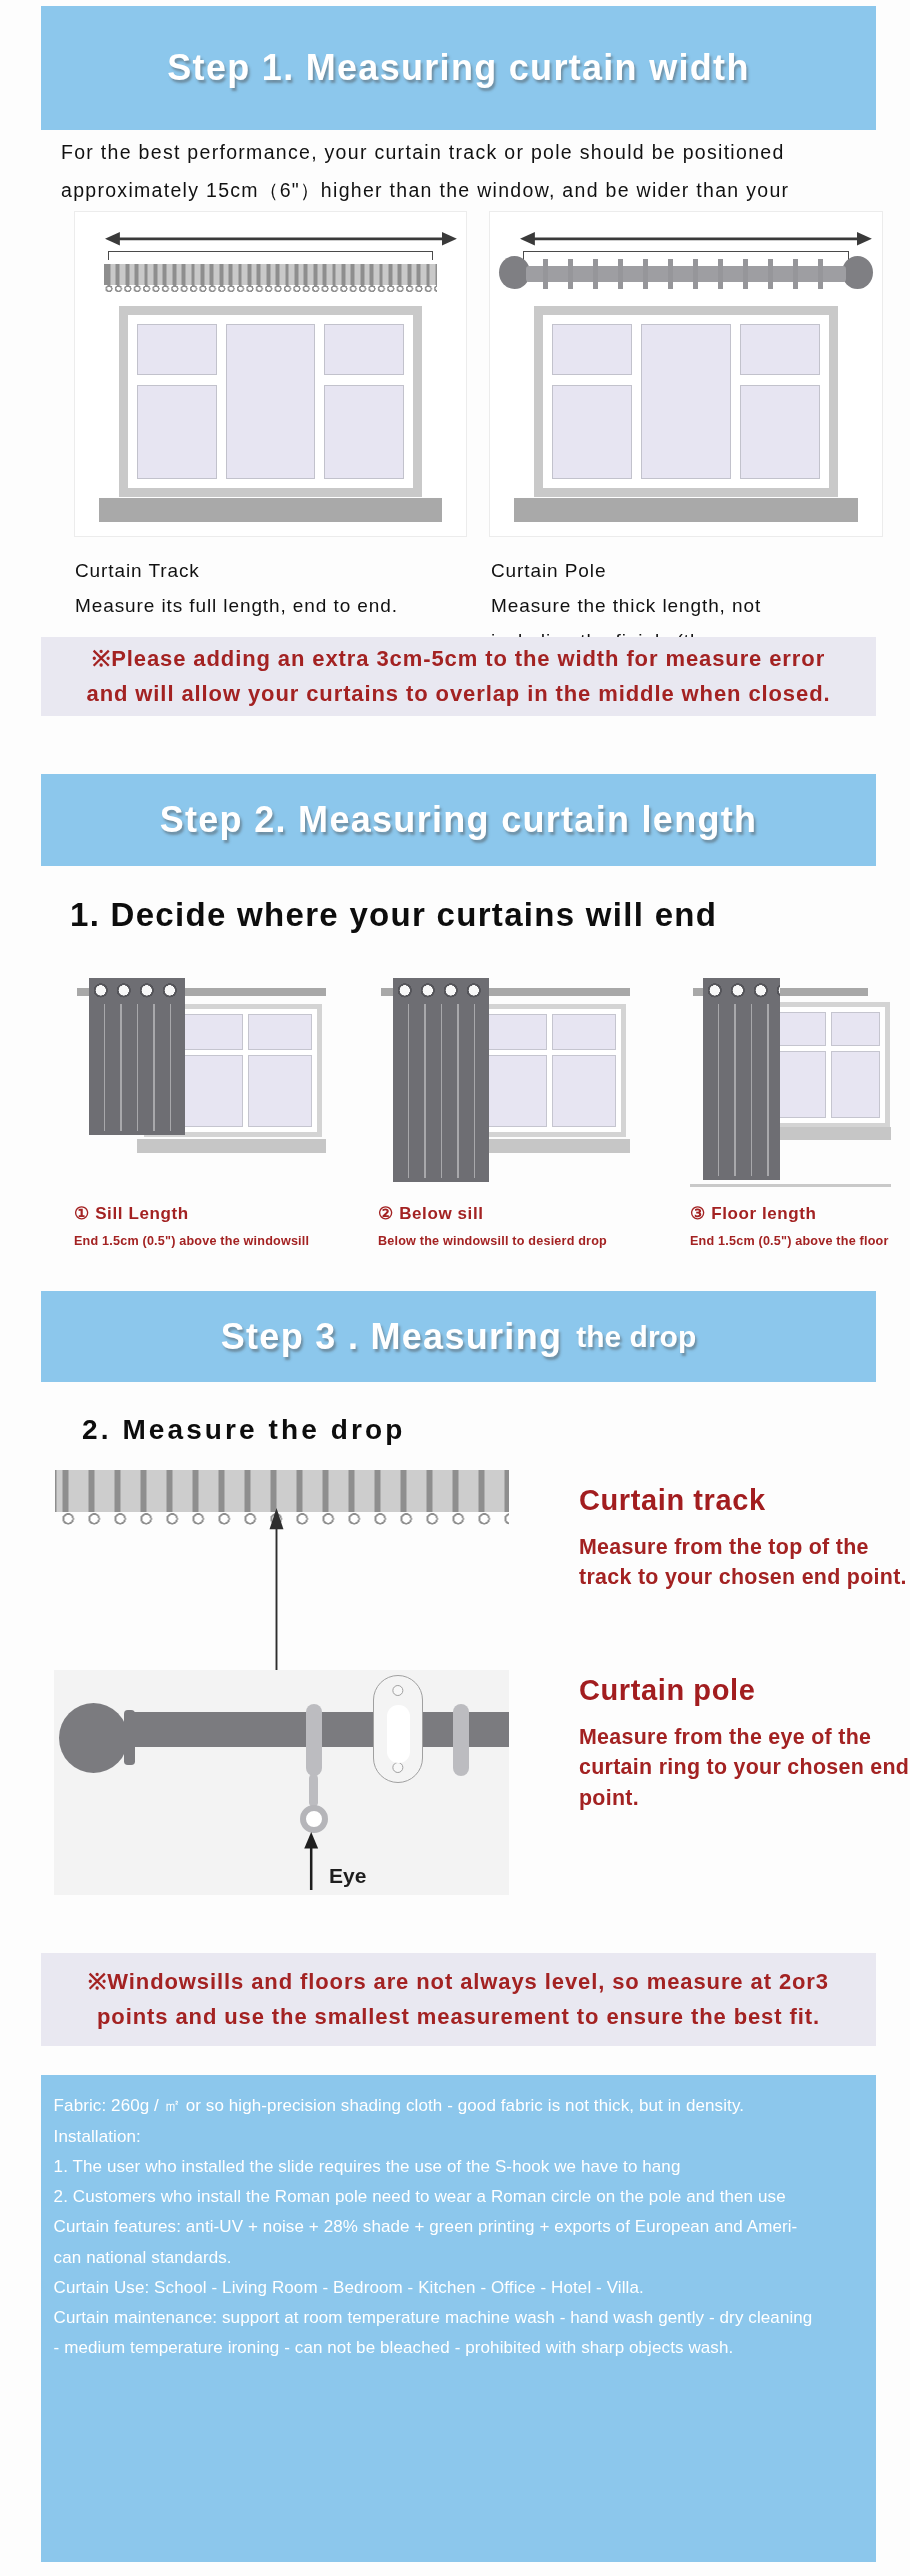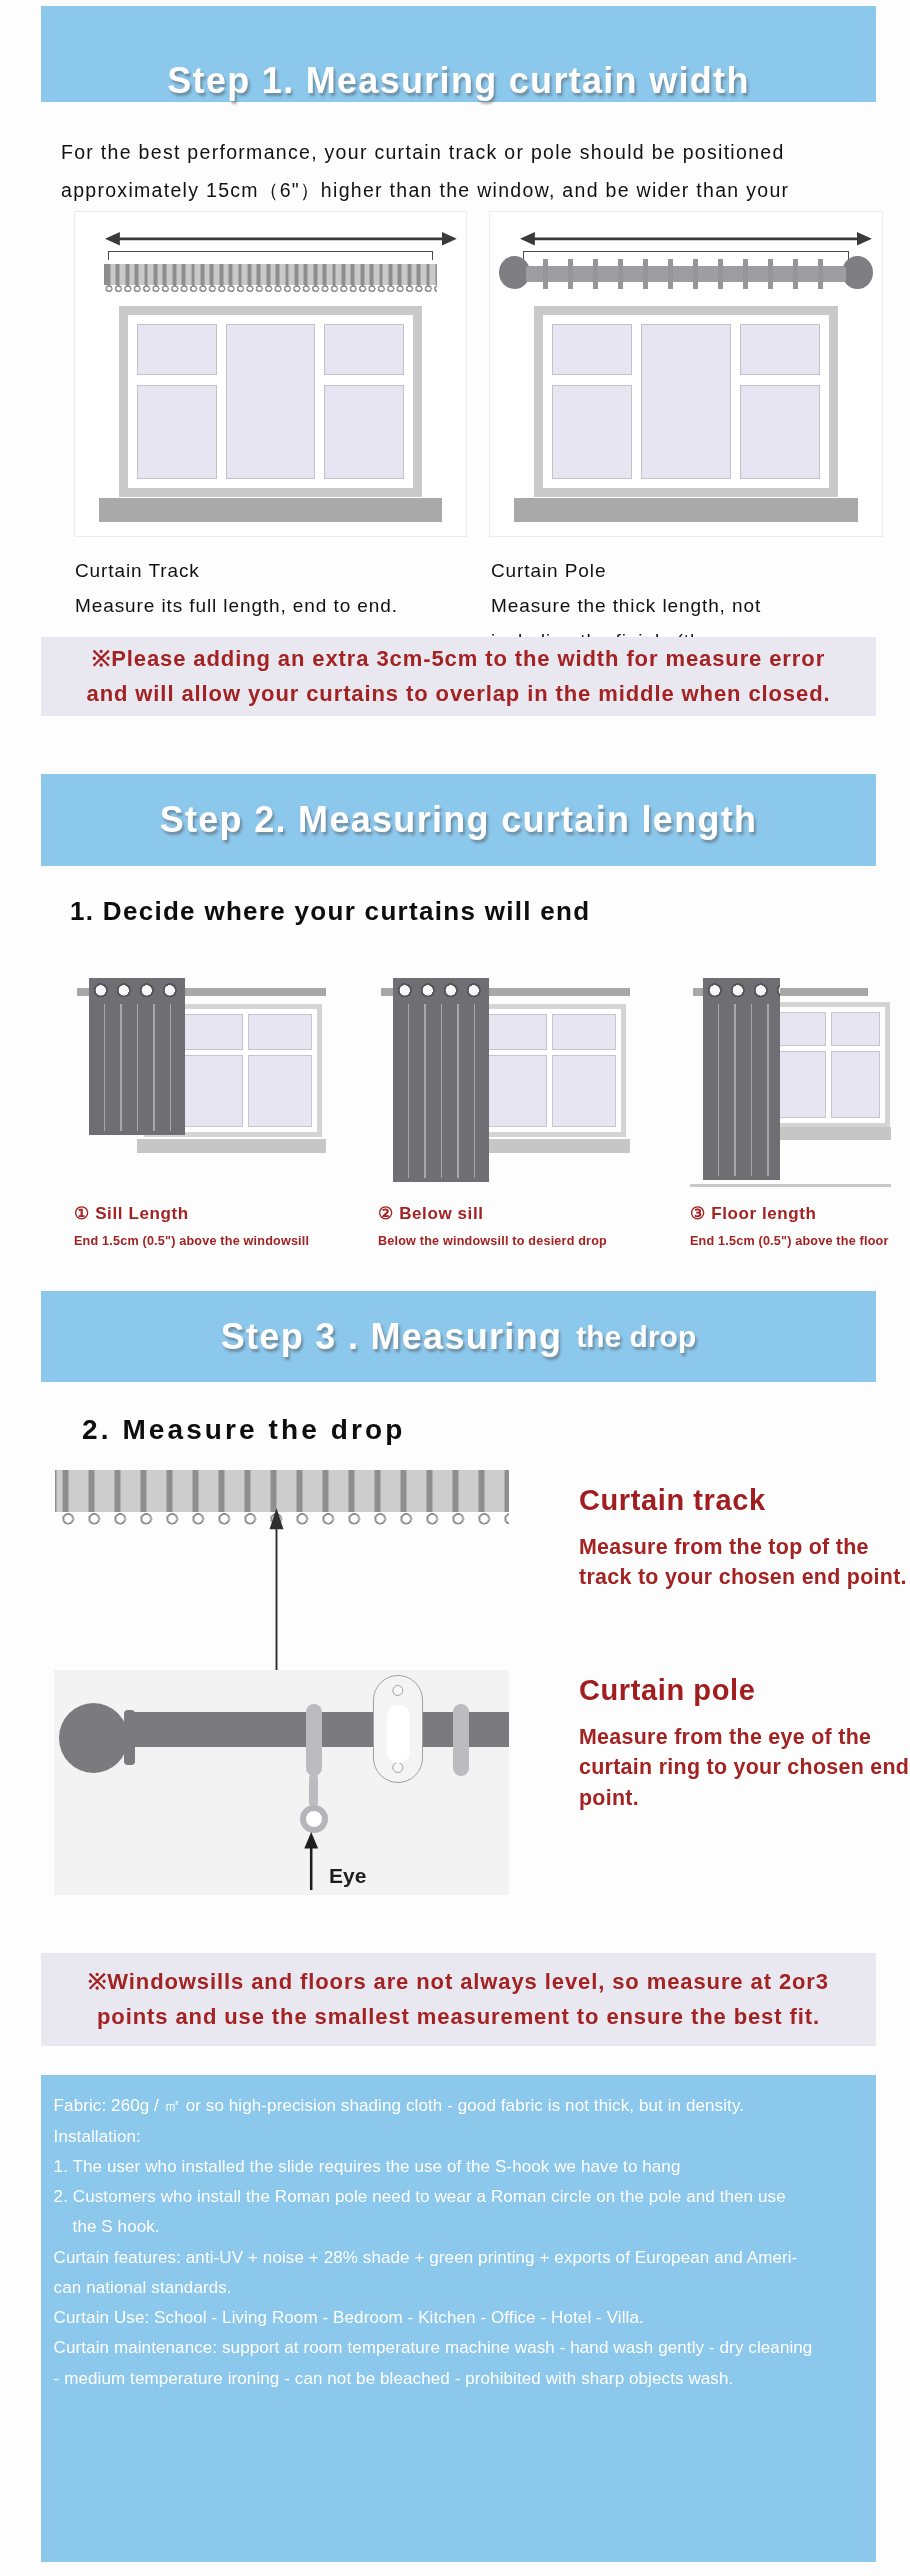--- a/index.html
+++ b/index.html
@@ -4,21 +4,21 @@
 <style>
   html,body{margin:0;padding:0;background:#ffffff;}
   .page{position:relative;width:910px;height:2576px;background:#fdfdfd;overflow:hidden;
         font-family:"Liberation Sans",sans-serif;color:#1c1c1c;}
 
   
   .banner{position:absolute;left:41px;width:835px;background:#8cc7ec;
           display:flex;align-items:center;justify-content:center;}
   .banner .bt{font-weight:bold;color:#ffffff;font-size:36px;letter-spacing:1.3px;
               text-shadow:1.9px 2.5px 2.5px rgba(70,70,70,.45);}
-  #banner1{top:6.3px;height:96px;align-items:flex-end;}
+  #banner1{top:6.3px;height:124px;}
   #banner2{top:774px;height:92px;}
   #banner3{top:1291px;height:91px;}
   #banner3 .bt-sub{font-weight:bold;color:#fff;font-size:30px;margin-left:14px;
                    text-shadow:1.9px 2.5px 2.5px rgba(70,70,70,.45);}
 
   
   .intro{position:absolute;top:133px;left:61px;font-size:19.5px;letter-spacing:1.3px;
          line-height:1.95;color:#111;}
 
   
@@ -57,21 +57,21 @@
   #cap-pole{left:491px;width:365px;}
 
   
   .note{position:absolute;left:41px;width:835px;background:#e9e8f1;color:#a32222;
         font-weight:bold;text-align:center;display:flex;flex-direction:column;
         justify-content:center;font-size:22px;letter-spacing:0.9px;line-height:1.55;}
   #note1{top:637px;height:79px;}
   #note2{top:1953px;height:93px;}
 
   
-  .h2{position:absolute;top:896px;left:70px;font-size:26px;font-weight:bold;letter-spacing:1.3px;color:#0d0d0d;}
+  .h2{position:absolute;top:896px;left:70px;font-size:33px;font-weight:bold;letter-spacing:1.3px;color:#0d0d0d;}
   .options-row{position:absolute;top:974px;left:74px;display:flex;align-items:flex-start;}
   .opt{display:flex;flex-direction:column;}
   .opt1{width:252px;} .opt2{width:252px;margin-left:52px;} .opt3{width:201px;margin-left:60px;}
   .opt-graphic{position:relative;height:215px;overflow:hidden;}
   .rod2{position:absolute;top:14px;left:2.5px;right:0;height:8.2px;background:#a8a8a8;}
   .bwin{position:absolute;background:#d4d4d4;padding:5px;box-sizing:border-box;}
   .bwin-in{width:100%;height:100%;background:#fff;padding:5px;box-sizing:border-box;display:flex;gap:5px;}
   .bcol{flex:1.4;display:flex;flex-direction:column;gap:5px;}
   .bcol.narrow{flex:1;}
   .bpane{background:#e7e5f2;border:0.6px solid #c5c5cf;box-sizing:border-box;}
@@ -348,21 +348,20 @@
   <div class="note" id="note2">
     <div>※Windowsills and floors are not always level, so measure at 2or3</div>
     <div>points and use the smallest measurement to ensure the best fit.</div>
   </div>
 
   <div class="info">
     <div class="info-line">Fabric: 260g / ㎡ or so high-precision shading cloth - good fabric is not thick, but in density.</div>
     <div class="info-line">Installation:</div>
     <div class="info-line">1. The user who installed the slide requires the use of the S-hook we have to hang</div>
     <div class="info-line">2. Customers who install the Roman pole need to wear a Roman circle on the pole and then use</div>
-    <div class="info-line indent">the S hook.</div>
     <div class="info-line">Curtain features: anti-UV + noise + 28% shade + green printing + exports of European and Ameri-</div>
     <div class="info-line">can national standards.</div>
     <div class="info-line">Curtain Use: School - Living Room - Bedroom - Kitchen - Office - Hotel - Villa.</div>
     <div class="info-line">Curtain maintenance: support at room temperature machine wash - hand wash gently - dry cleaning</div>
     <div class="info-line">- medium temperature ironing - can not be bleached - prohibited with sharp objects wash.</div>
   </div>
 
 </div>
 
 

